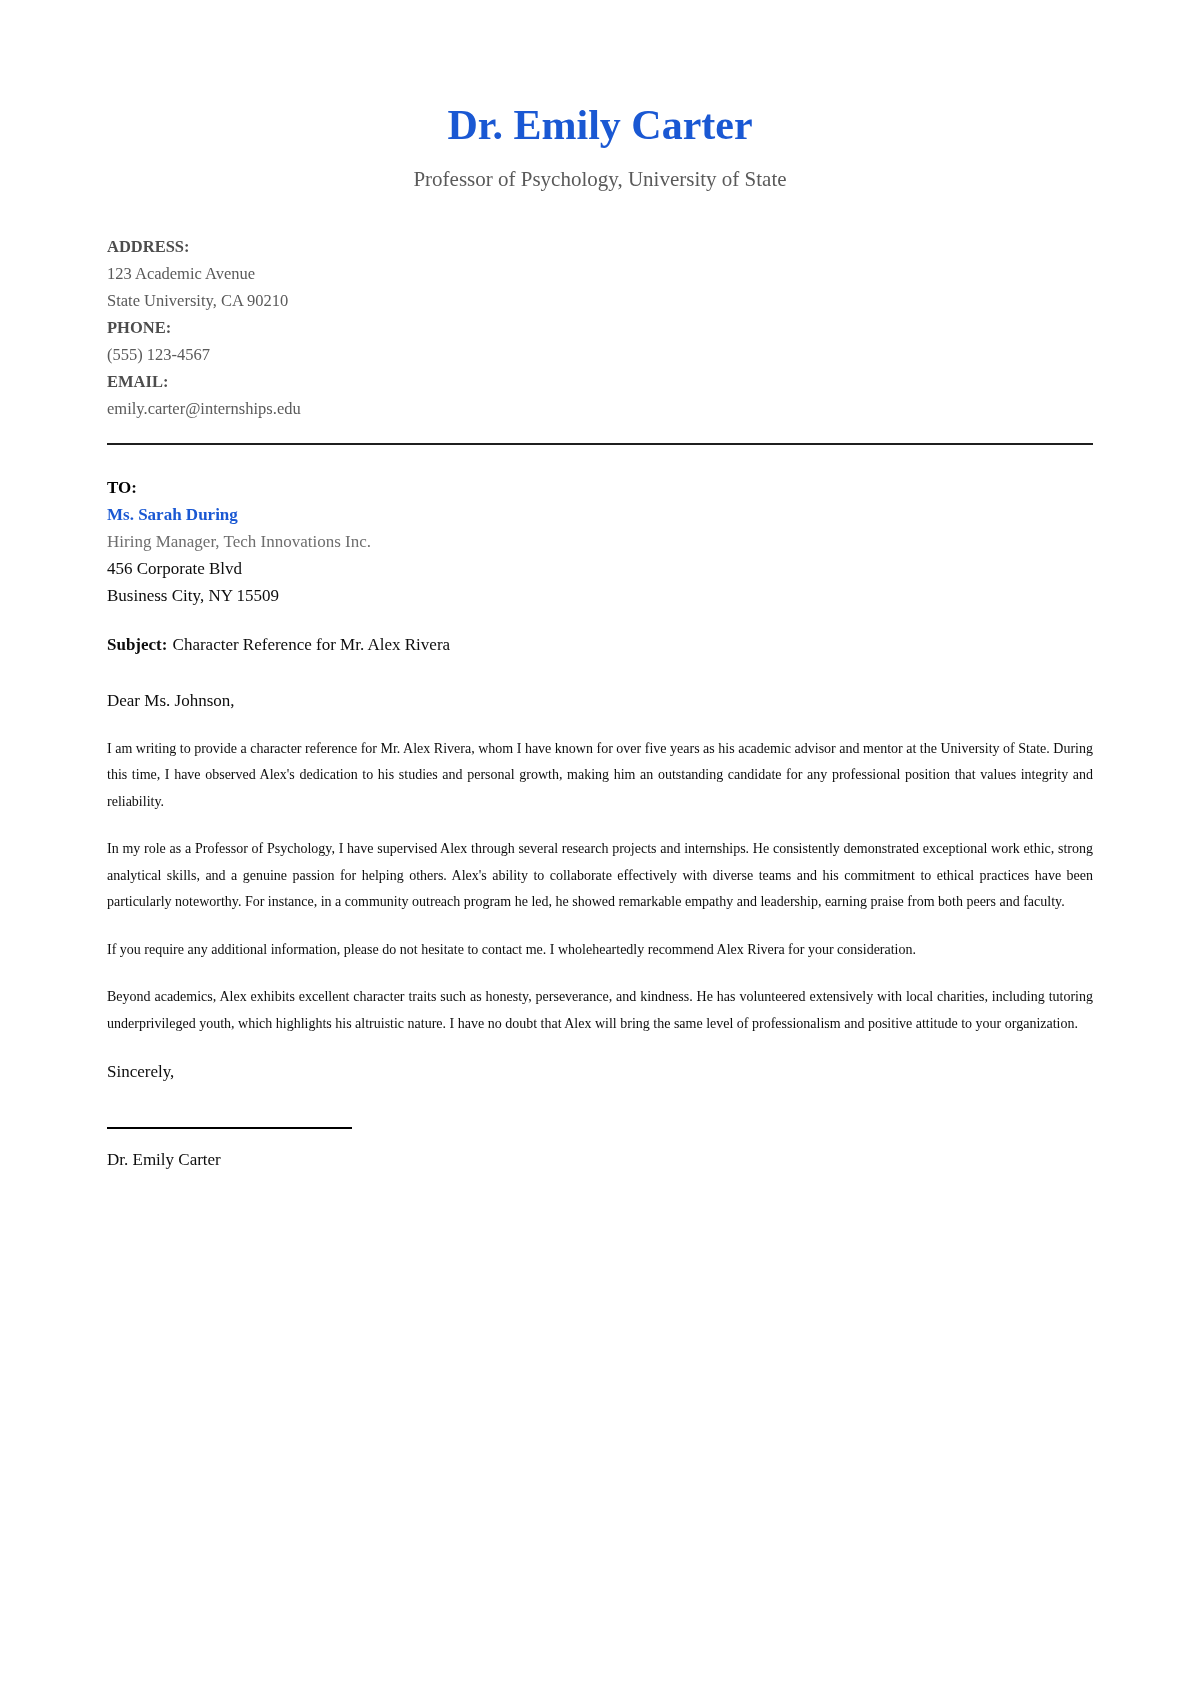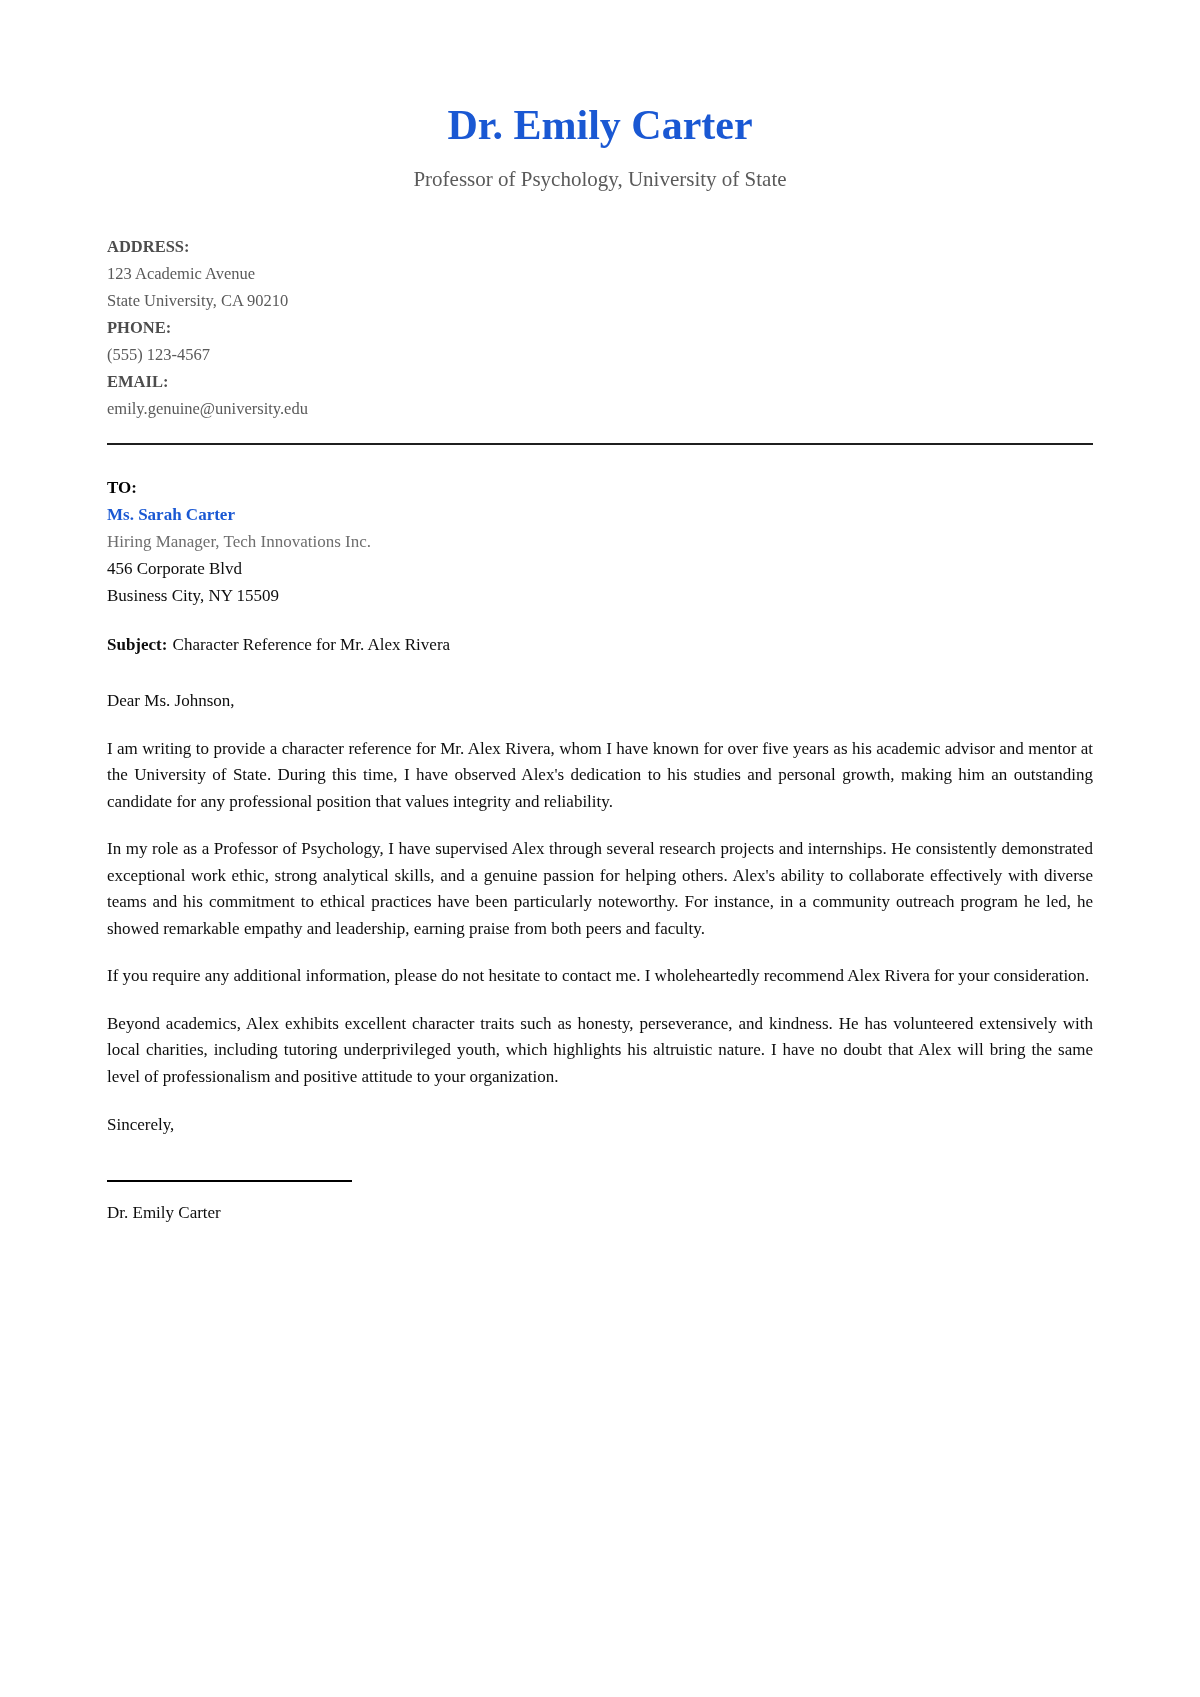--- a/index.html
+++ b/index.html
@@ -60,21 +60,21 @@
     line-height: 27px;
   }
   .subject-label { font-weight: bold; margin-right: 0.3em; }
   .greeting {
     margin-top: 30px;
     font-size: 17px;
     line-height: 26.5px;
   }
   .body-paragraph {
     margin-top: 21px;
-    font-size: 17px;
+    font-size: 14px;
     line-height: 26.5px;
     text-align: justify;
     color: #0d0d0d;
   }
   .closing {
     margin-top: 21px;
     font-size: 17px;
     line-height: 27px;
   }
   .signature-line {
@@ -99,30 +99,30 @@
   <div class="contact-row">
     <div class="contact-col-left">
       <div class="contact-label">ADDRESS:</div>
       <div>123 Academic Avenue</div>
       <div>State University, CA 90210</div>
     </div>
     <div class="contact-col-right">
       <div class="contact-label">PHONE:</div>
       <div>(555) 123-4567</div>
       <div class="contact-label">EMAIL:</div>
-      <div>emily.genuine@university.edu</div>
+      <div>emily.carter@internships.edu</div>
     </div>
   </div>
 
   <hr class="divider">
 </header>
 
 <section class="recipient-block">
   <div class="to-label">TO:</div>
-  <div class="recipient-name">Ms. Sarah Carter</div>
+  <div class="recipient-name">Ms. Sarah During</div>
   <div class="recipient-role">Hiring Manager, Tech Innovations Inc.</div>
   <div>456 Corporate Blvd</div>
   <div>Business City, NY 15509</div>
 </section>
 
 <div class="subject-line">
   <span class="subject-label">Subject:</span><span>Character Reference for Mr. Alex Rivera</span>
 </div>
 
 <main>

